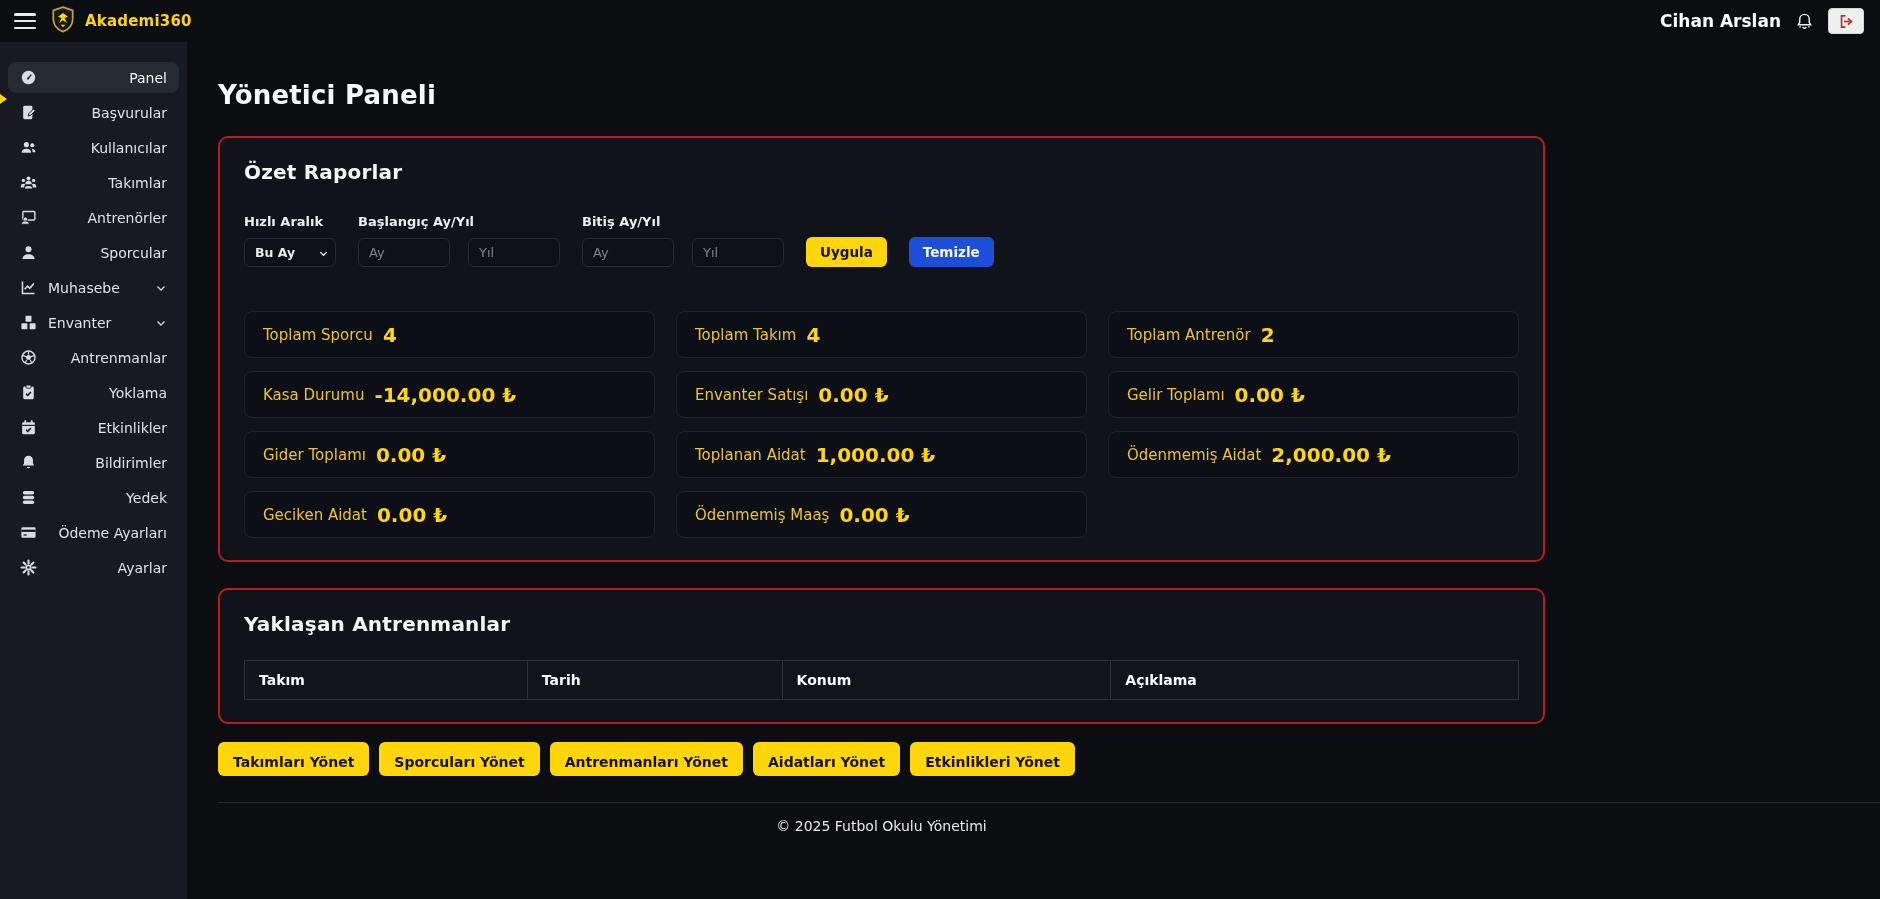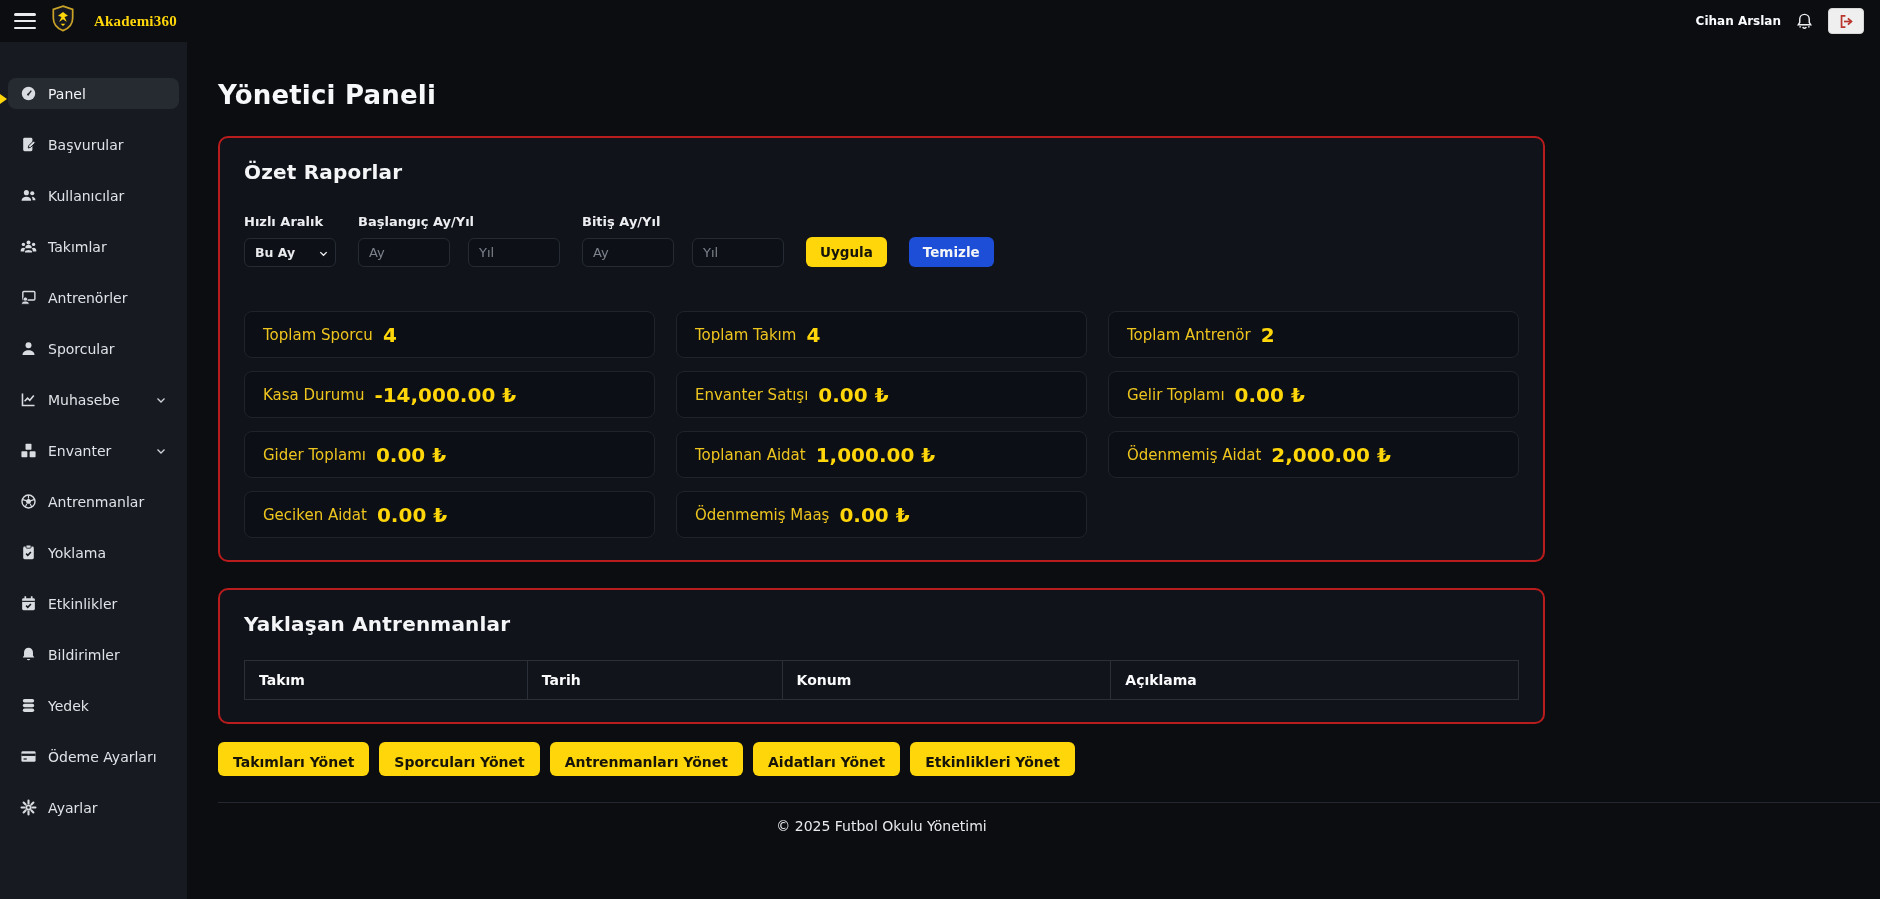--- a/index.html
+++ b/index.html
@@ -14,24 +14,24 @@
   
   .topbar {
     height:42px; width:100%;
     display:flex; align-items:center; justify-content:space-between;
     padding:0 16px 0 14px;
     background:#0b0d11;
   }
   .topbar-left { display:flex; align-items:center; gap:14px; }
   .hamburger { width:22px; height:16px; display:flex; flex-direction:column; justify-content:space-between; cursor:pointer; }
   .hamburger span { display:block; height:2.5px; background:#e9ebee; border-radius:2px; }
-  .brand-wrap { display:flex; align-items:center; gap:18px;font-family:Liberation Serif, serif; }
+  .brand-wrap { display:flex; align-items:center; gap:9px; }
   .brand-title { color:#ffd60a; font-weight:bold; font-size:15px; letter-spacing:.2px; }
   .topbar-right { display:flex; align-items:center; gap:14px; }
-  .user-name { font-weight:bold; font-size:12px; color:#fbfcfd; }
+  .user-name { font-weight:bold; font-size:17px; color:#fbfcfd; }
   .bell-btn { background:none; border:none; color:#eef0f2; cursor:pointer; display:flex; align-items:center; }
   .logout-btn {
     background:#efefef; border:1px solid #d7d7d7; border-radius:4px;
     width:36px; height:26px; display:flex; align-items:center; justify-content:center;
     color:#b9352b; cursor:pointer;
   }
   
   .layout { display:flex; height:857px; }
   .sidebar {
     position:relative;
@@ -39,23 +39,23 @@
     padding-top:16px; flex:0 0 187px;
   }
   .active-marker {
     position:absolute; left:0; top:52px;
     width:0; height:0;
     border-top:5px solid transparent; border-bottom:5px solid transparent;
     border-left:7px solid #ffd60a;
   }
   .side-item {
     display:flex; align-items:center; gap:11px;
-    margin:20px 8px; padding:7px 12px;
+    margin:4px 8px; padding:7px 12px;
     border-radius:8px; color:#dfe2e6; font-size:14px;
-    cursor:pointer; white-space:nowrap;
+    cursor:pointer; white-space:nowrap;justify-content:space-between;
   }
   .side-item.active { background:#262a31; color:#f2f4f6; }
   .side-item .ic { width:17px; height:17px; flex:0 0 17px; display:flex; align-items:center; justify-content:center; color:#d9dce0; }
   .side-item .chev { margin-left:auto; color:#cfd3d8; display:flex; }
   
   .main { flex:1; padding:26px 18px 0 31px; }
   .page-title { font-size:26px; font-weight:bold; color:#f7f8fa; margin:12px 0 26px; letter-spacing:.2px; }
   .card {
     width:1327px; background:#10131a;
     border:2px solid #b91c1c; border-radius:10px;

